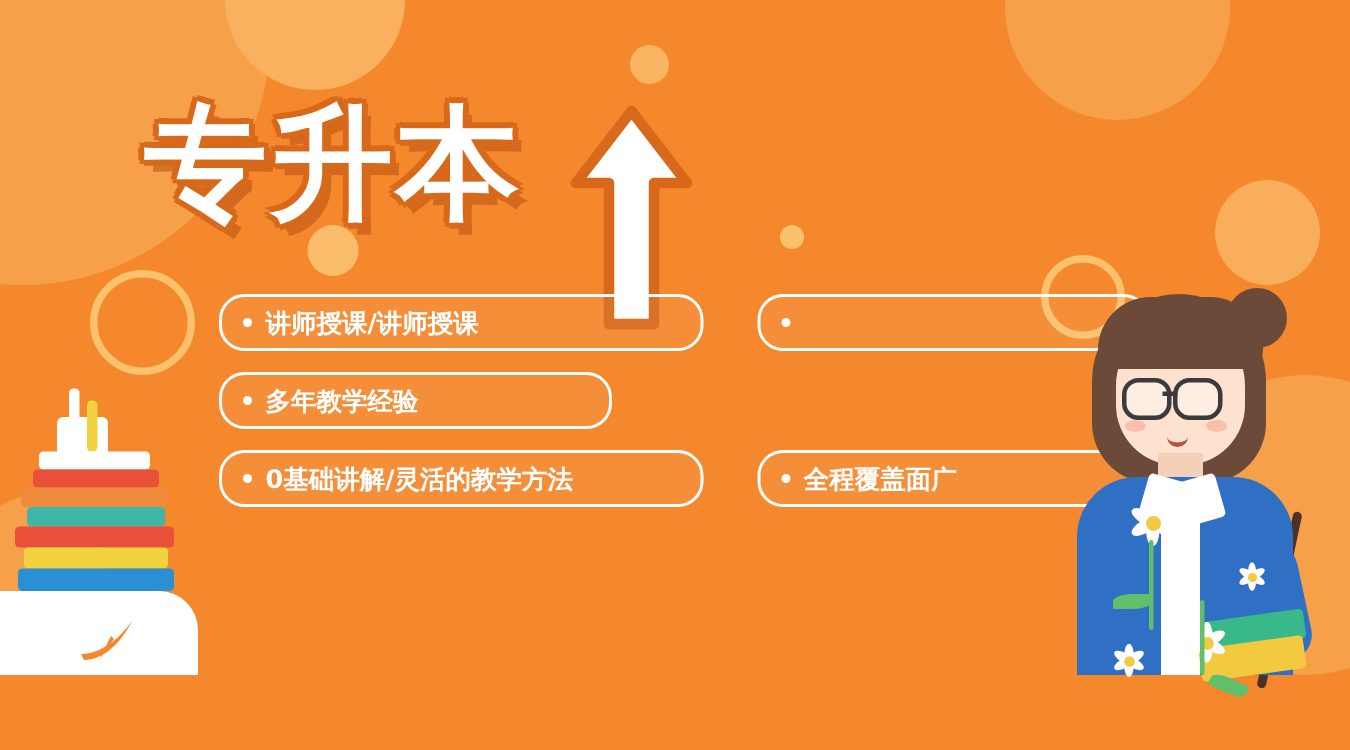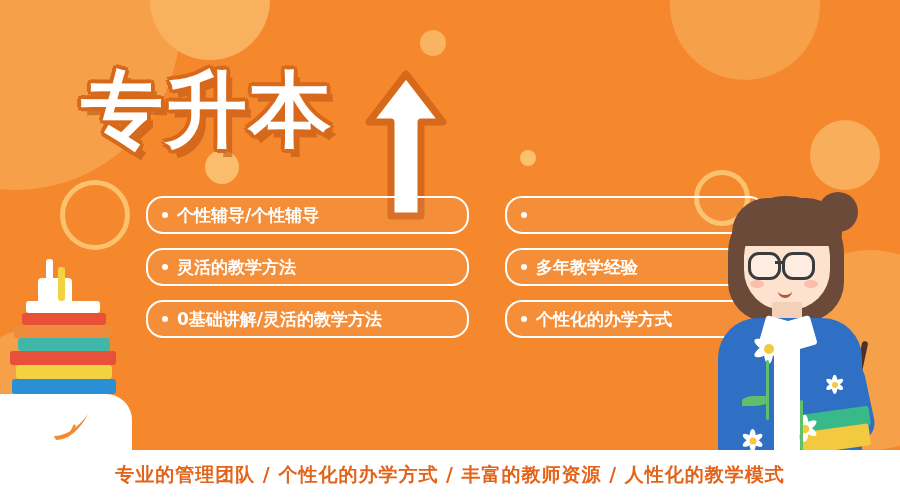--- a/index.html
+++ b/index.html
@@ -19,21 +19,21 @@
   .b5{width:150px;height:150px;right:80px;top:-70px;background:#f7a04a;}
   .b6{width:70px;height:70px;right:20px;top:120px;background:#f9ae5c;}
   .b7{width:46px;height:46px;right:150px;top:170px;border:5px solid #fbc16d;background:transparent;}
   .b8{width:200px;height:200px;right:-70px;top:250px;background:#f7a04a;}
   .b9{width:26px;height:26px;left:420px;top:30px;background:#f9b462;}
   .b10{width:16px;height:16px;left:520px;top:150px;background:#fbc16d;}
   .b11{width:90px;height:90px;left:-20px;top:330px;background:#f7a04a;}
 
   
   .headline{
-    position:absolute;left:81px;top:52px;width:320px;height:120px;
+    position:absolute;left:96px;top:52px;width:320px;height:120px;
   }
   .headline .txt{
     font-family:"DejaVu Sans","Liberation Sans",sans-serif;
     font-size:82px;font-weight:bold;color:#ffffff;letter-spacing:2px;
     line-height:116px;
     text-shadow:
       4px 0 0 #d8691b, -4px 0 0 #d8691b, 0 4px 0 #d8691b, 0 -4px 0 #d8691b,
       3px 3px 0 #d8691b, -3px 3px 0 #d8691b, 3px -3px 0 #d8691b, -3px -3px 0 #d8691b,
       6px 8px 0 rgba(180,80,16,.55);
     white-space:nowrap;
@@ -149,44 +149,40 @@
     <svg class="arrow" width="86" height="150" viewBox="0 0 86 150">
       <path d="M43 4 L80 52 L58 52 L58 146 L28 146 L28 52 L6 52 Z" fill="#ffffff" stroke="#d8691b" stroke-width="7" stroke-linejoin="round"></path>
     </svg>
     <div class="txt">专升本</div>
   </div>
 
   <div class="pills">
     <div class="pill-row">
       <div class="pill w1">
         <span class="dot"></span>
-        <span>个性辅导/个性辅导</span>
+        <span>讲师授课/讲师授课</span>
       </div>
       <div class="pill w2">
         <span class="dot"></span>
+      </div>
+    </div>
+    <div class="pill-row">
+      <div class="pill w2">
+        <span class="dot"></span>
+        <span>多年教学经验</span>
       </div>
     </div>
     <div class="pill-row">
       <div class="pill w1">
         <span class="dot"></span>
-        <span>灵活的教学方法</span>
+        <span>0基础讲解/灵活的教学方法</span>
       </div>
       <div class="pill w2">
         <span class="dot"></span>
-        <span>多年教学经验</span>
-      </div>
-    </div>
-    <div class="pill-row">
-      <div class="pill w1">
-        <span class="dot"></span>
-        <span>0基础讲解/灵活的教学方法</span>
-      </div>
-      <div class="pill w2">
-        <span class="dot"></span>
-        <span>个性化的办学方式</span>
+        <span>全程覆盖面广</span>
       </div>
     </div>
   </div>
 
   <div class="books">
     <div class="pencup"></div>
     <div class="pen"></div>
     <div class="pen2"></div>
     <div class="book bk7"></div>
     <div class="book bk6"></div>
@@ -262,17 +258,14 @@
   <div class="leafy" style="left:806px;top:452px;transform:rotate(25deg);"></div>
   <div class="stem" style="left:766px;top:360px;height:60px;"></div>
   <div class="stem" style="left:800px;top:400px;height:50px;"></div>
 
   <div class="corner-panel"></div>
   <svg class="corner-mark" width="40" height="32" viewBox="0 0 40 32">
     <path d="M2 26 C14 26 26 18 36 4 C28 20 16 30 4 30 Z" fill="#f5872d"></path>
     <path d="M14 30 L22 14 L24 16 Z" fill="#f5872d"></path>
   </svg>
 
-  <div class="bottom-bar">
-    <div class="txt">专业的管理团队 / 个性化的办学方式 / 丰富的教师资源 / 人性化的教学模式</div>
-  </div>
 
 </div>
 
 </body></html>

